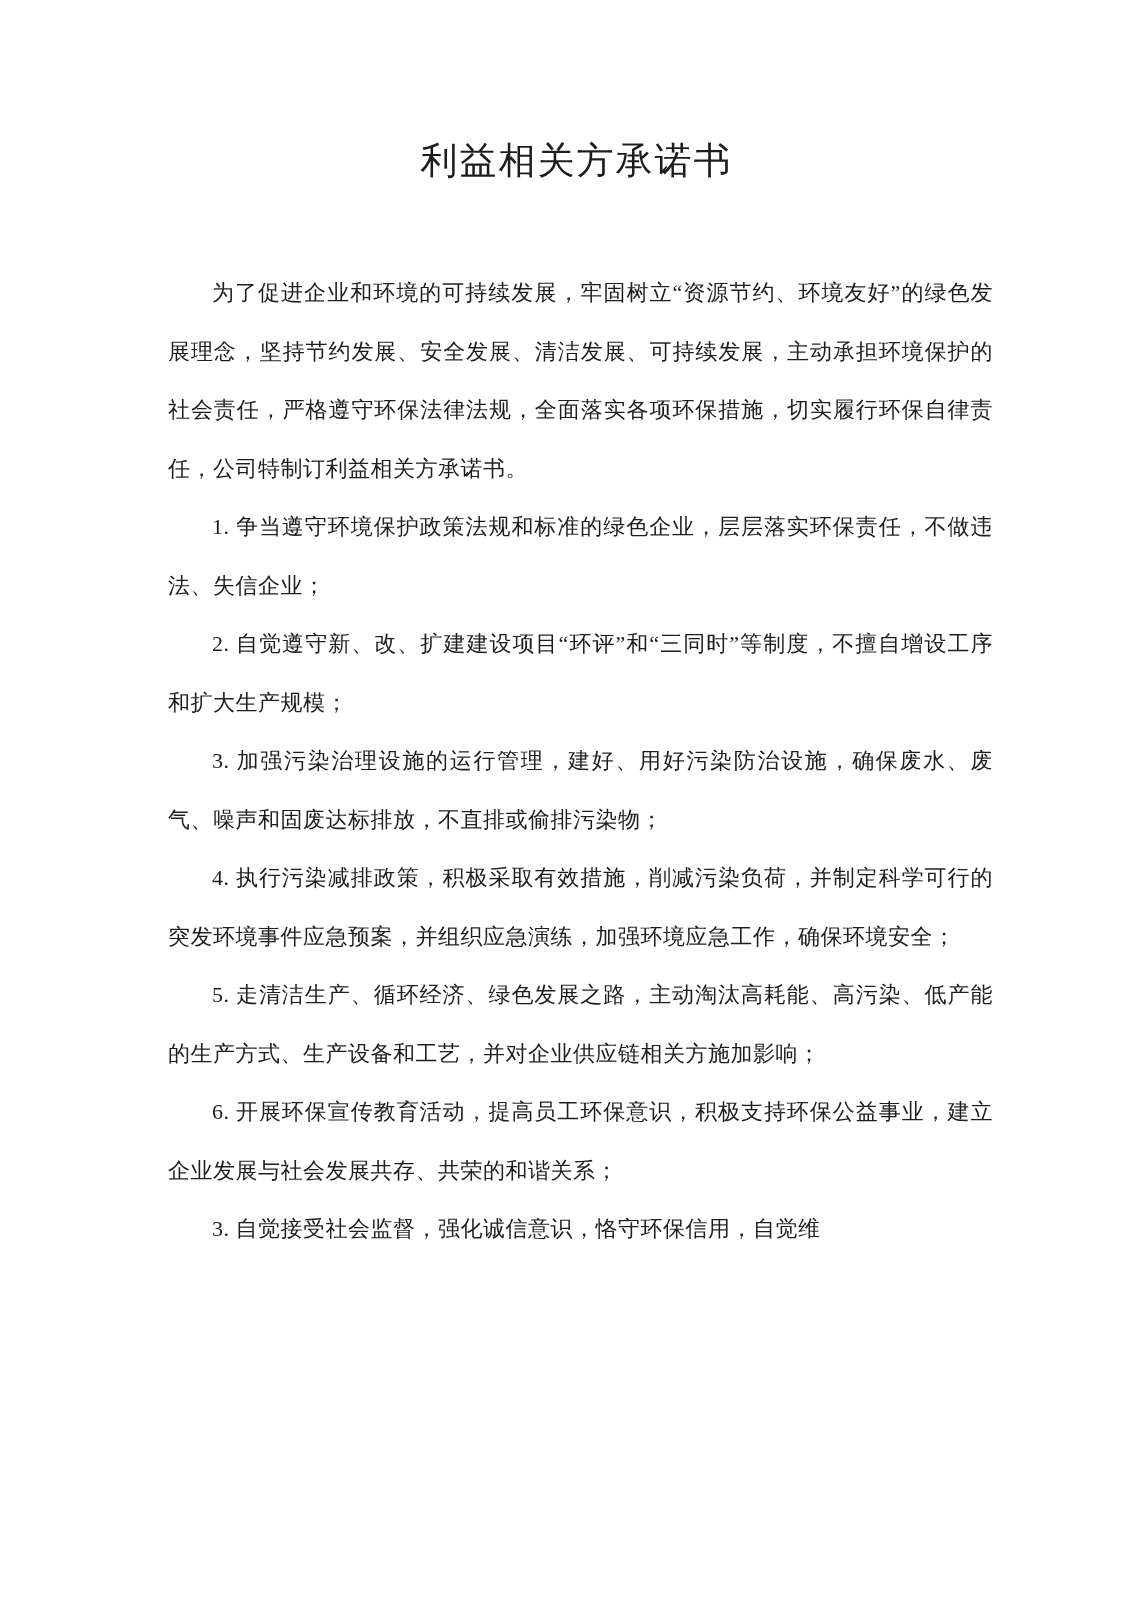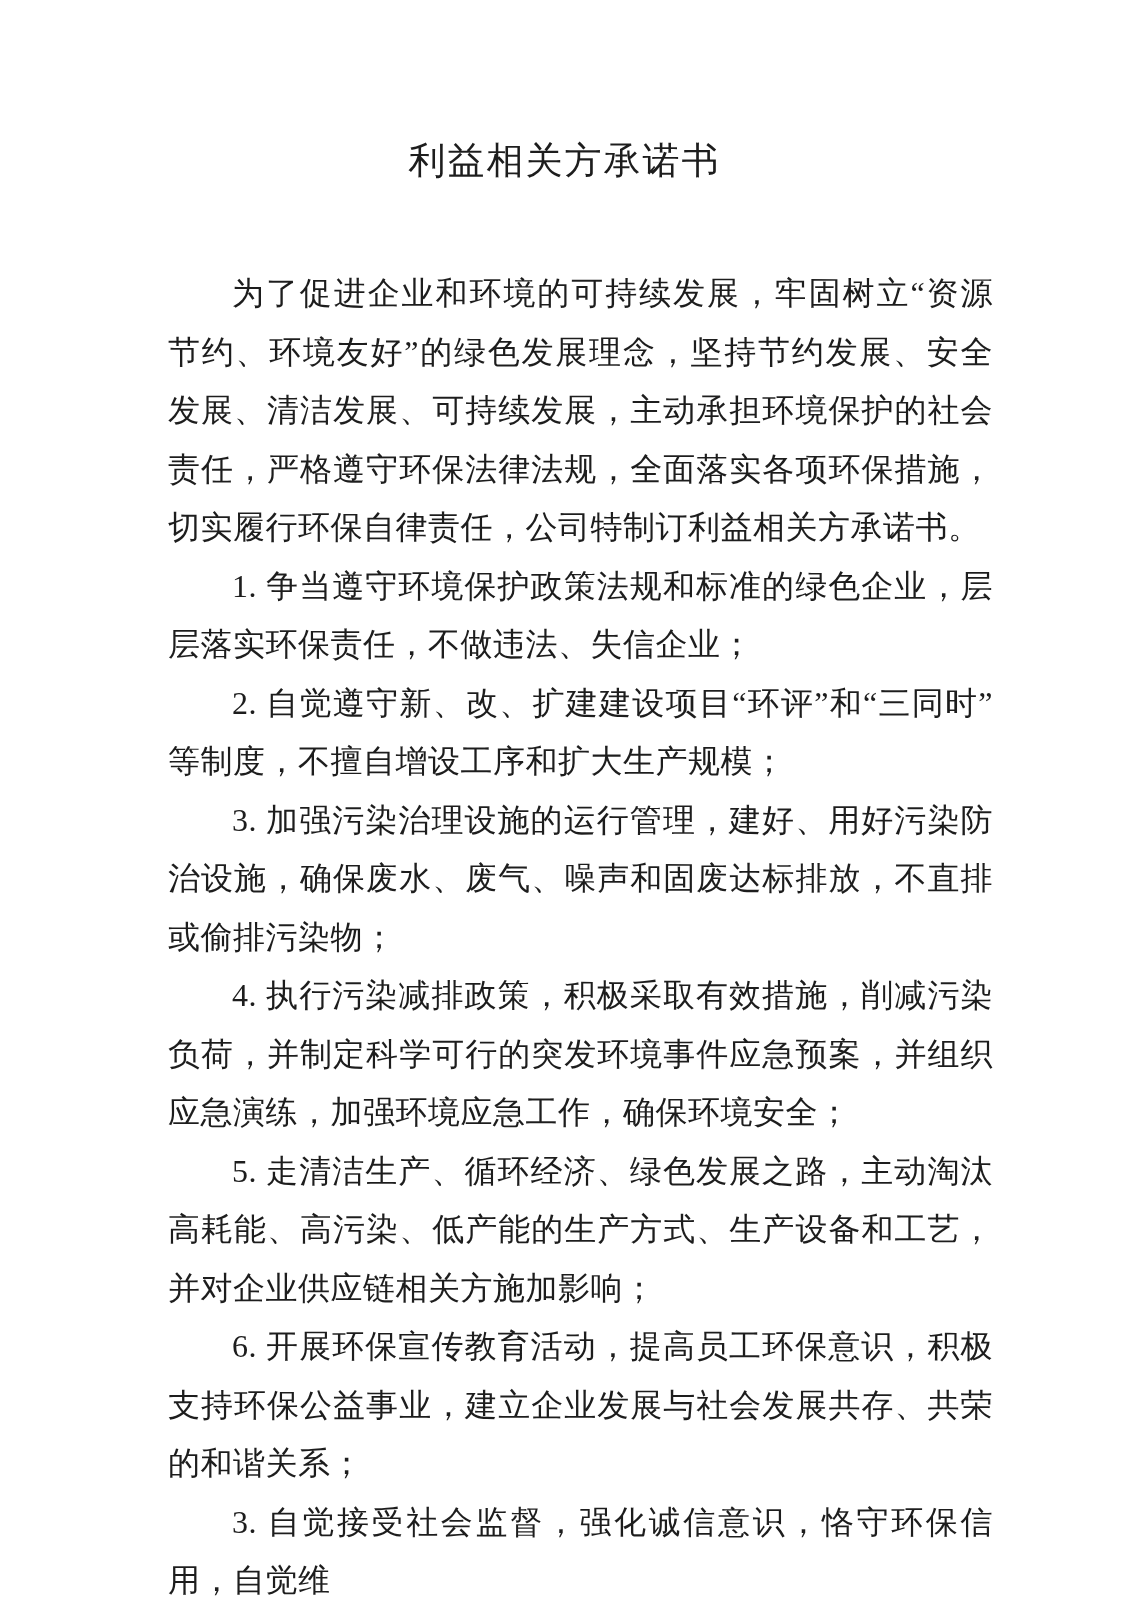--- a/index.html
+++ b/index.html
@@ -10,36 +10,36 @@
     height: 1600px;
     margin: 0 auto;
     background: #ffffff;
     overflow: hidden;
     font-family: "Liberation Serif", "DejaVu Serif", serif;
     color: #1d1d1d;
   }
   .doc-title {
     position: absolute;
     top: 136px;
-    left: 152px;
+    left: 164px;
     width: 825px;
     text-align: center;
     font-size: 37px;
     font-weight: 400;
     letter-spacing: 2px;
     white-space: nowrap;
   }
   .content {
     position: absolute;
     top: 264px;
     left: 168px;
     width: 825px;
   }
   .para {
-    font-size: 32px;
+    font-size: 22px;
     line-height: 58.5px;
     text-align: justify;
     text-justify: inter-ideograph;
     text-indent: 2em;
     letter-spacing: 0.5px;
   }
 </style>
 </head>
 <body>
 

